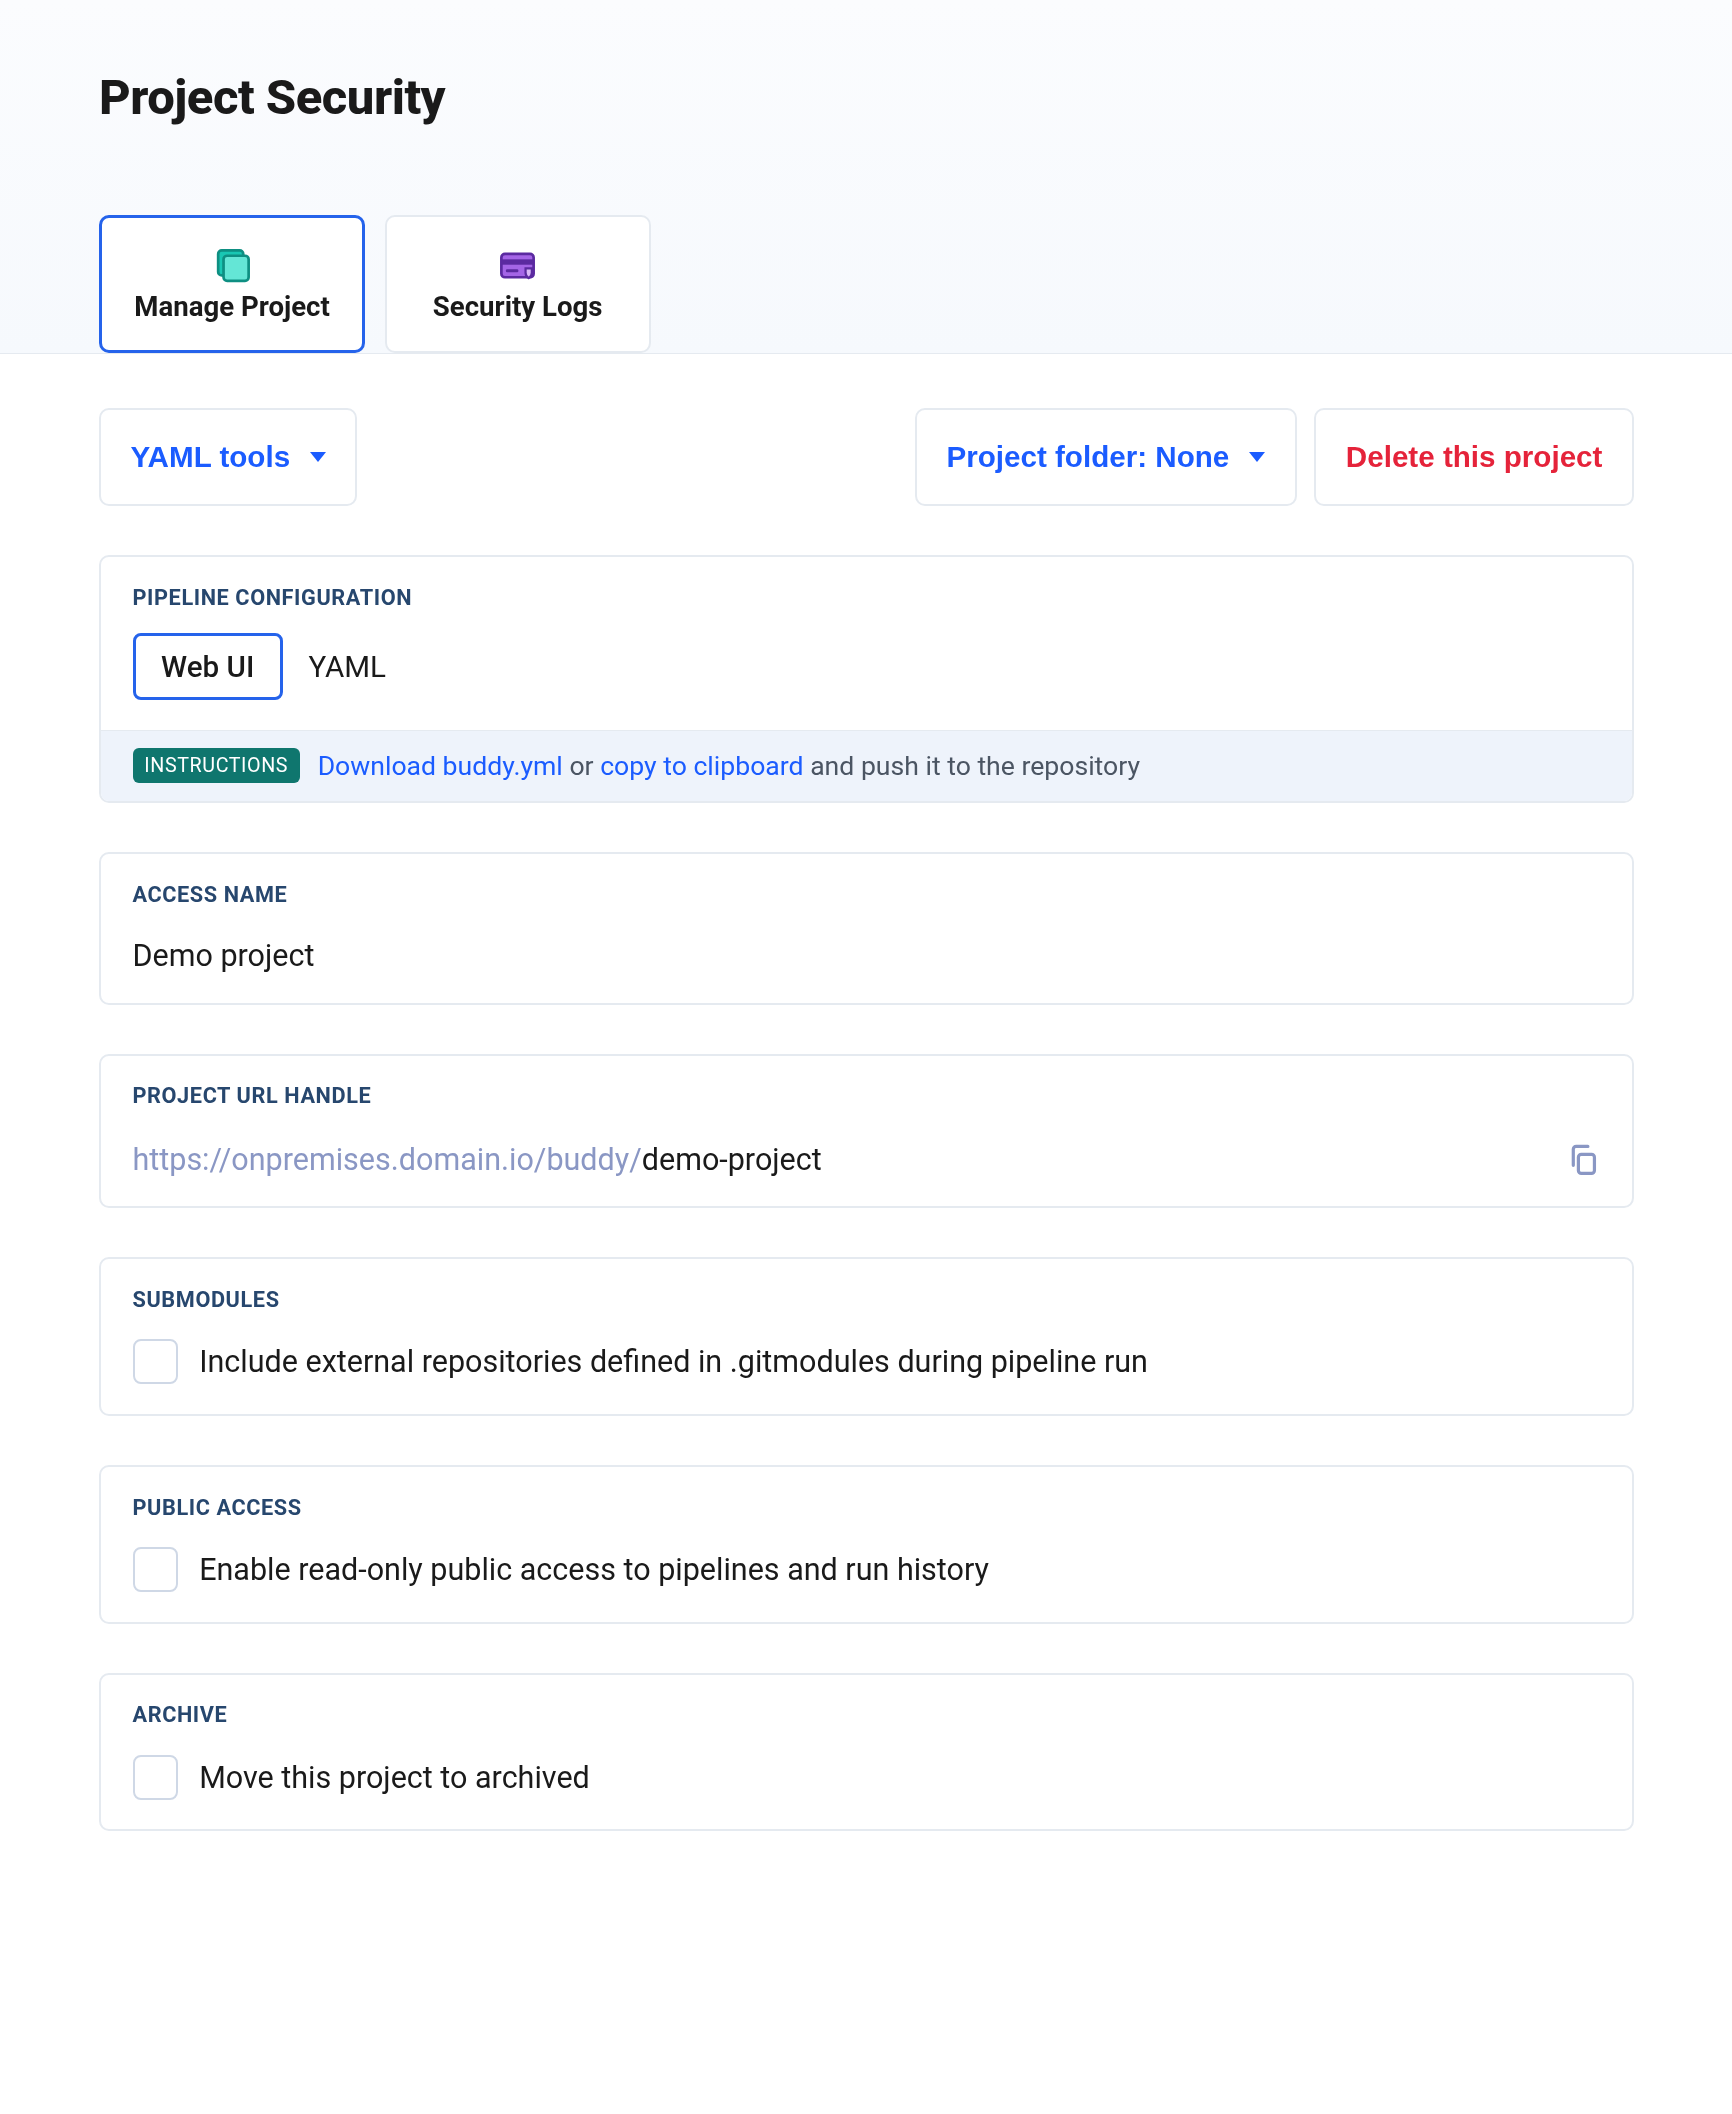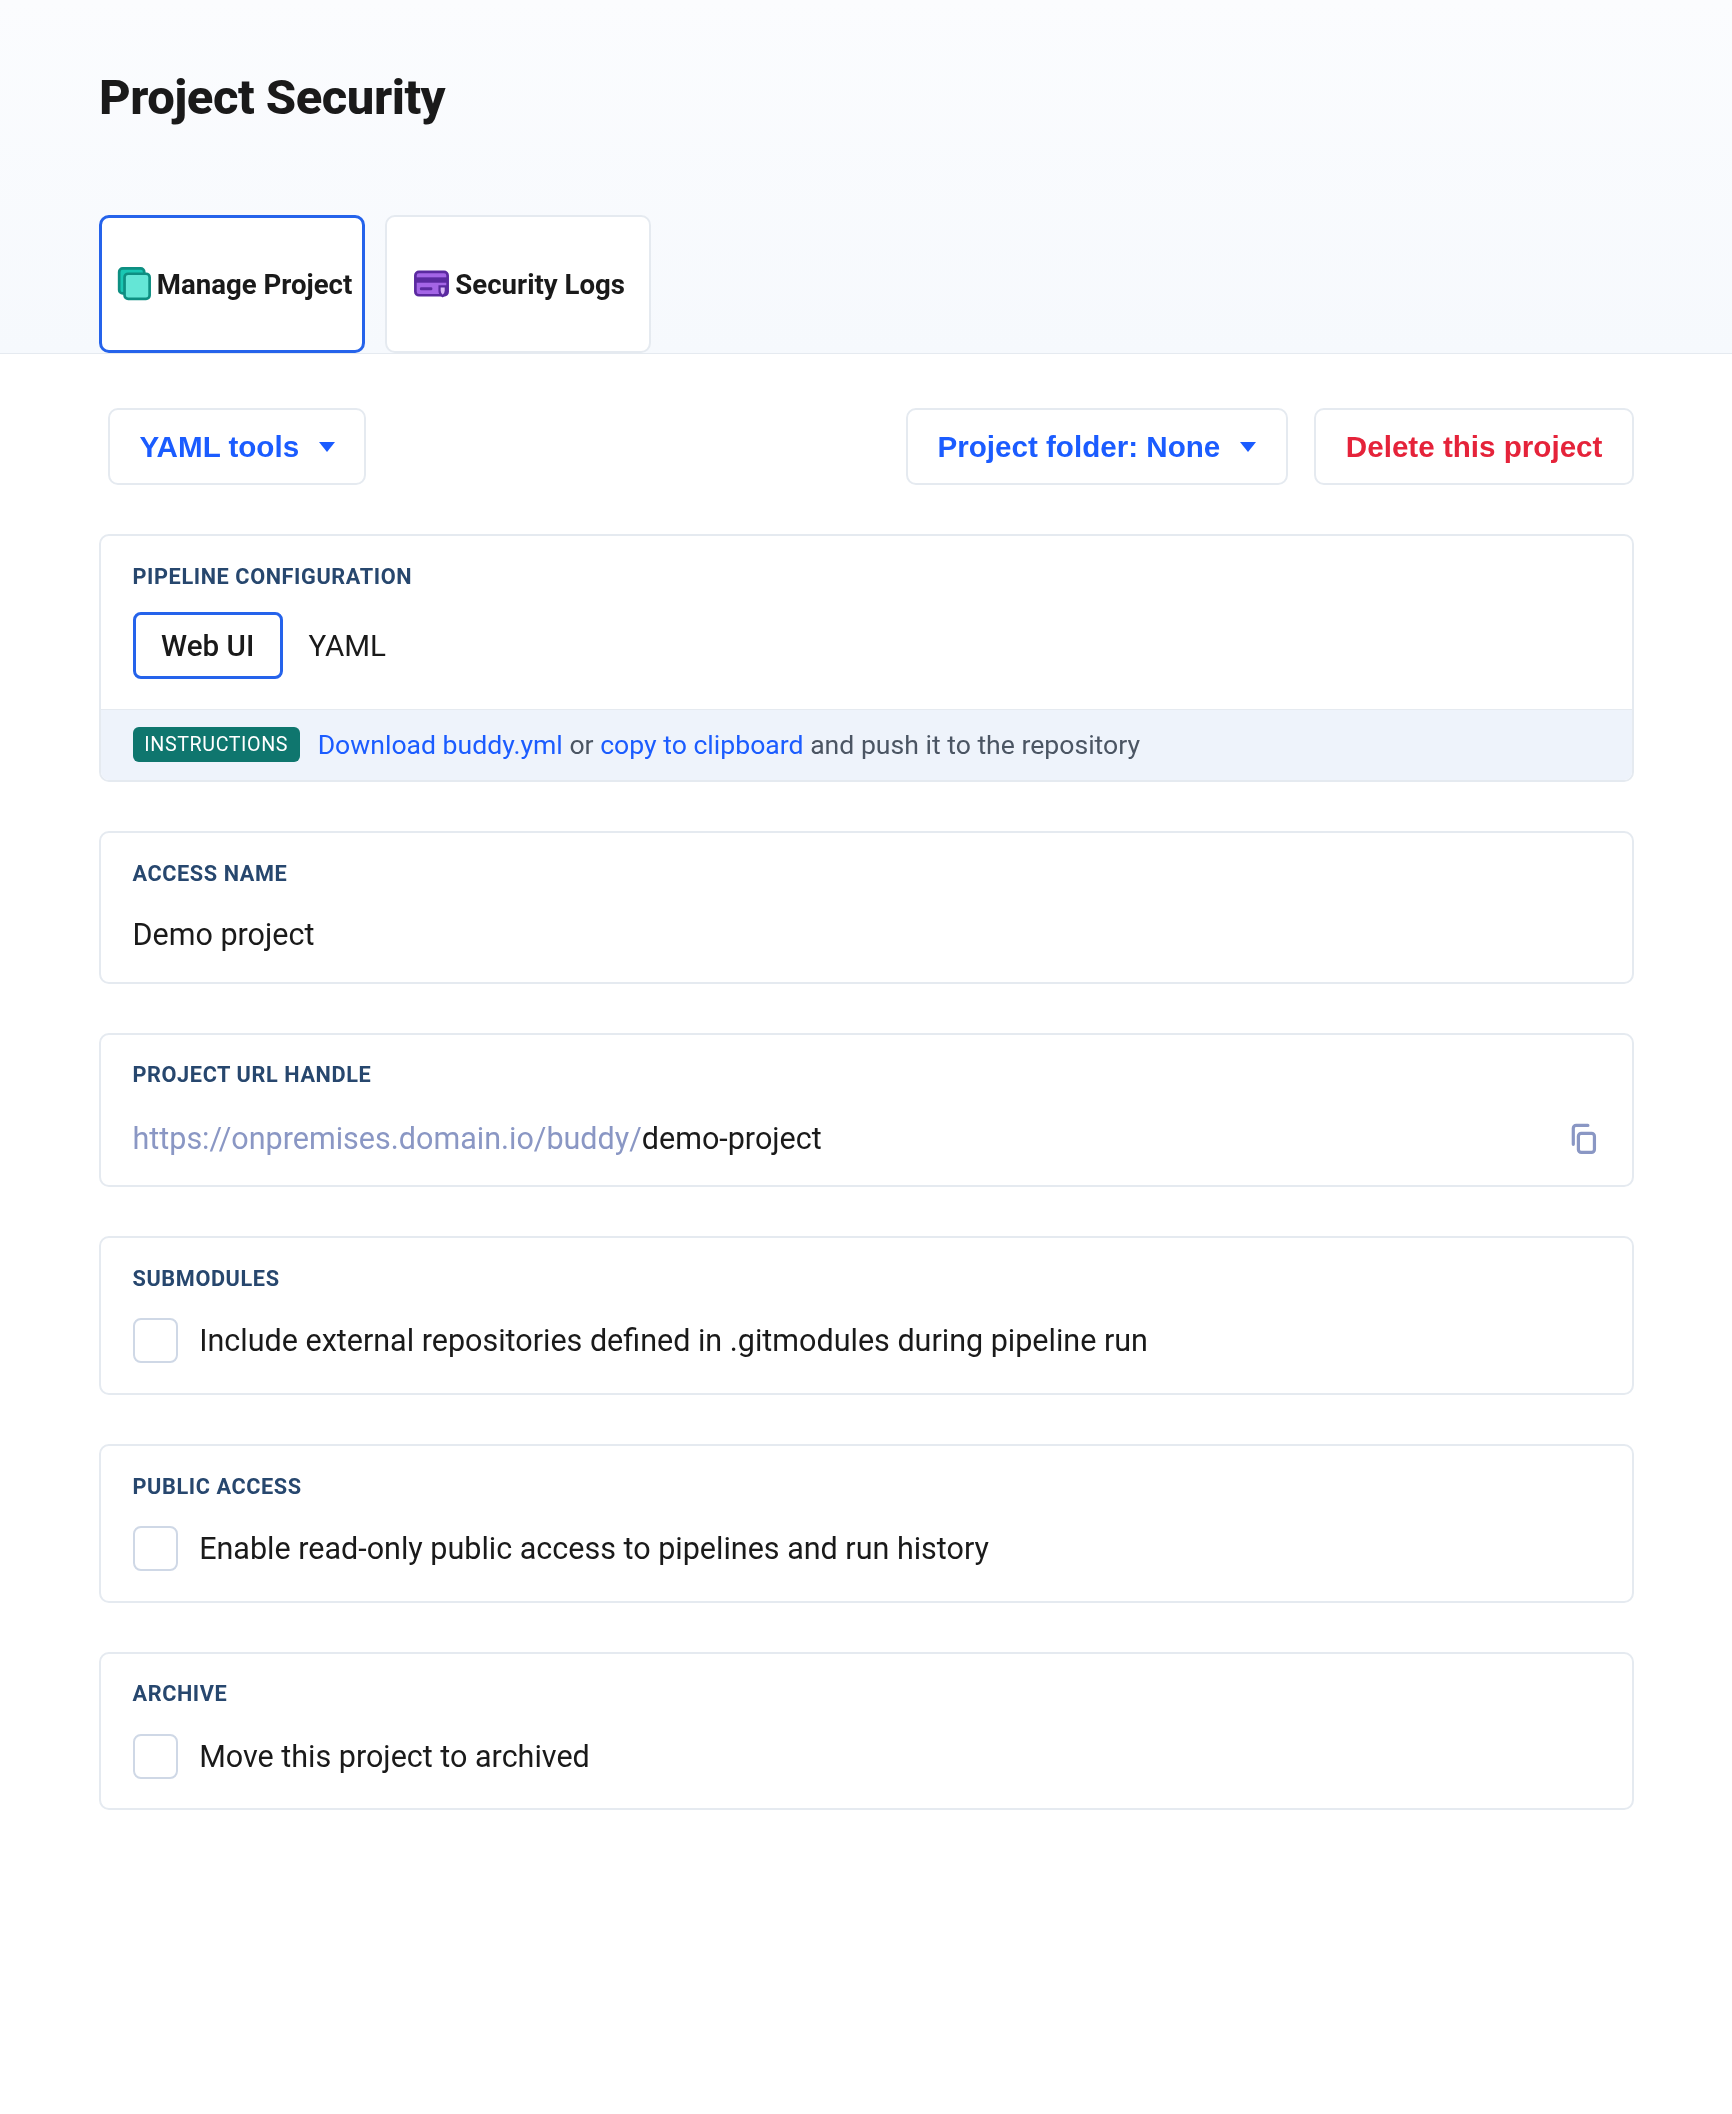--- a/index.html
+++ b/index.html
@@ -25,21 +25,21 @@
       color: #1a1a1a;
       letter-spacing: -0.5px;
       margin-bottom: 89px;
     }
     .tabs {
       display: flex;
       gap: 19.7px;
     }
     .tab {
       display: flex;
-      flex-direction: row;
+      flex-direction: column;
       align-items: center;
       justify-content: center;
       gap: 2px;
       width: 266px;
       height: 138px;
       border: 2px solid #e5eaf0;
       border-radius: 9.9px;
       background: #fff;
       cursor: pointer;
       font-size: 27.6px;
@@ -59,28 +59,27 @@
       align-items: center;
       margin-bottom: 49px;
     }
     .toolbar-left { display:flex; gap:15.8px; }
     .toolbar-right { display:flex; gap:17.7px; }
     .btn {
       display: inline-flex;
       align-items: center;
       gap: 13.8px;
       padding: 0 29.6px;
-      height: 77px;
+      height: 98px;
       border: 2px solid #e5eaf0;
       border-radius: 9.9px;
       background: #fff;
       font-size: 29.6px;
       font-weight: 700;
       cursor: pointer;
-      margin-left: 9px;
     }
     .btn-blue { color: #1b5cff; }
     .btn-red { color: #e5233a; }
     .caret {
       width: 0; height: 0;
       border-left: 8.9px solid transparent;
       border-right: 8.9px solid transparent;
       border-top: 10.8px solid currentColor;
       margin-left: 5.9px;
     }

